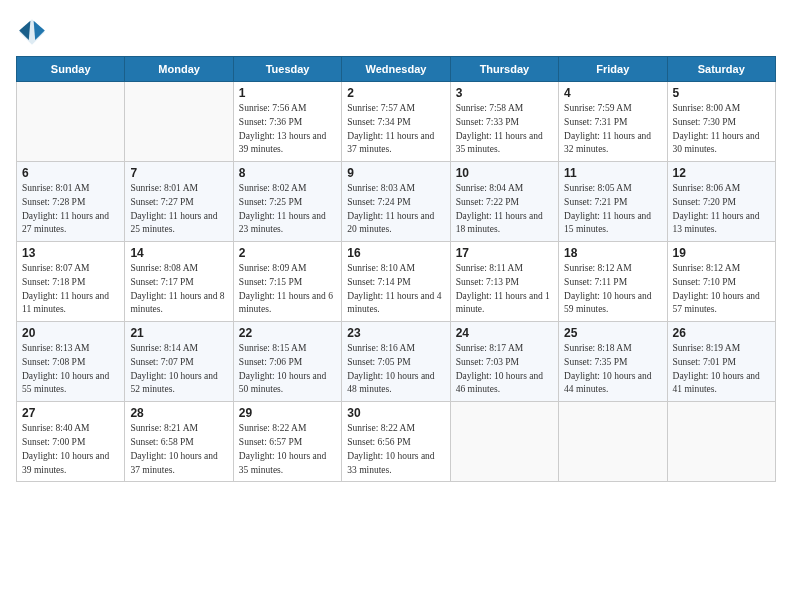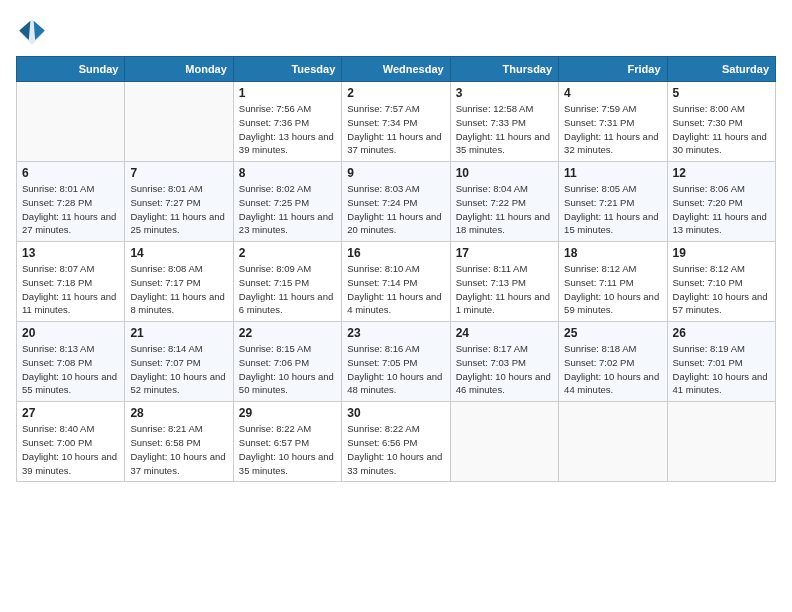--- a/index.html
+++ b/index.html
@@ -47,21 +47,21 @@
       color: #333;
     }
     .calendar {
       width: 100%;
       border-collapse: collapse;
       font-size: 10px;
     }
     .calendar th {
       background: #2176ae;
       color: #fff;
-      text-align: right;
+      text-align: center;
       padding: 6px 6px;
       font-size: 11px;
       font-weight: bold;
       border: 1px solid #1a5f8a;
     }
     .calendar td {
       border: 1px solid #ccc;
       vertical-align: top;
       padding: 4px 5px;
       width: 108px;
@@ -75,20 +75,21 @@
     }
     .day-num {
       font-size: 12px;
       font-weight: bold;
       margin-bottom: 2px;
       display: block;
     }
     .day-info {
       line-height: 1.45;
       color: #333;
+      font-family: Liberation Serif, serif;
     }
     tr:nth-child(even) td {
       background: #f5f8fc;
     }
     tr:nth-child(even) td.empty {
       background: #f0f0f0;
     }
   </style>
 </head>
 <body>
@@ -130,21 +131,21 @@
         <td>
           <span class="day-num">1</span>
           <div class="day-info"><span>Sunrise: 7:56 AM</span><br><span>Sunset: 7:36 PM</span><br><span>Daylight: 13 hours and 39 minutes.</span></div>
         </td>
         <td>
           <span class="day-num">2</span>
           <div class="day-info"><span>Sunrise: 7:57 AM</span><br><span>Sunset: 7:34 PM</span><br><span>Daylight: 11 hours and 37 minutes.</span></div>
         </td>
         <td>
           <span class="day-num">3</span>
-          <div class="day-info"><span>Sunrise: 12:58 AM</span><br><span>Sunset: 7:33 PM</span><br><span>Daylight: 11 hours and 35 minutes.</span></div>
+          <div class="day-info"><span>Sunrise: 7:58 AM</span><br><span>Sunset: 7:33 PM</span><br><span>Daylight: 11 hours and 35 minutes.</span></div>
         </td>
         <td>
           <span class="day-num">4</span>
           <div class="day-info"><span>Sunrise: 7:59 AM</span><br><span>Sunset: 7:31 PM</span><br><span>Daylight: 11 hours and 32 minutes.</span></div>
         </td>
         <td>
           <span class="day-num">5</span>
           <div class="day-info"><span>Sunrise: 8:00 AM</span><br><span>Sunset: 7:30 PM</span><br><span>Daylight: 11 hours and 30 minutes.</span></div>
         </td>
       </tr>
@@ -224,21 +225,21 @@
         <td>
           <span class="day-num">23</span>
           <div class="day-info"><span>Sunrise: 8:16 AM</span><br><span>Sunset: 7:05 PM</span><br><span>Daylight: 10 hours and 48 minutes.</span></div>
         </td>
         <td>
           <span class="day-num">24</span>
           <div class="day-info"><span>Sunrise: 8:17 AM</span><br><span>Sunset: 7:03 PM</span><br><span>Daylight: 10 hours and 46 minutes.</span></div>
         </td>
         <td>
           <span class="day-num">25</span>
-          <div class="day-info"><span>Sunrise: 8:18 AM</span><br><span>Sunset: 7:02 PM</span><br><span>Daylight: 10 hours and 44 minutes.</span></div>
+          <div class="day-info"><span>Sunrise: 8:18 AM</span><br><span>Sunset: 7:35 PM</span><br><span>Daylight: 10 hours and 44 minutes.</span></div>
         </td>
         <td>
           <span class="day-num">26</span>
           <div class="day-info"><span>Sunrise: 8:19 AM</span><br><span>Sunset: 7:01 PM</span><br><span>Daylight: 10 hours and 41 minutes.</span></div>
         </td>
       </tr>
       <tr>
         <td>
           <span class="day-num">27</span>
           <div class="day-info"><span>Sunrise: 8:40 AM</span><br><span>Sunset: 7:00 PM</span><br><span>Daylight: 10 hours and 39 minutes.</span></div>

